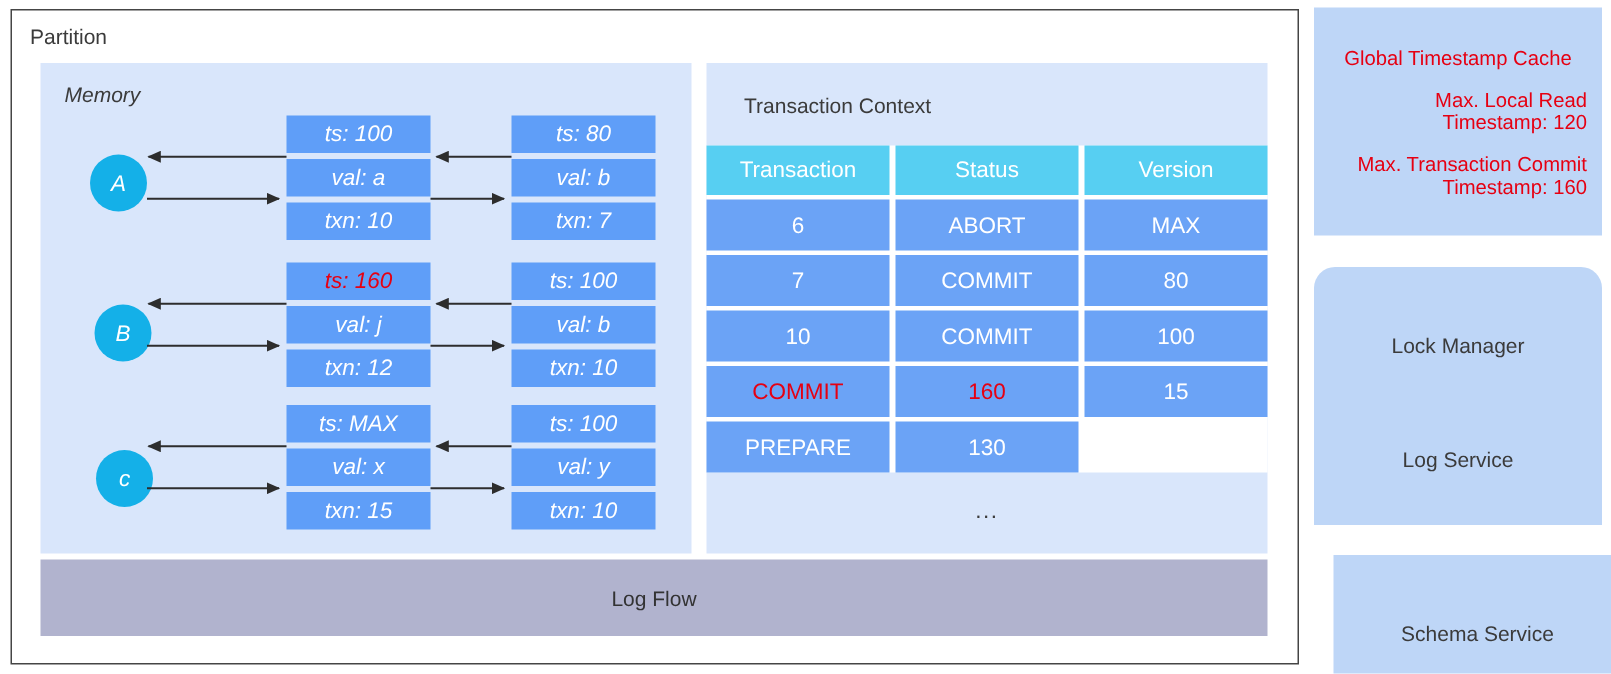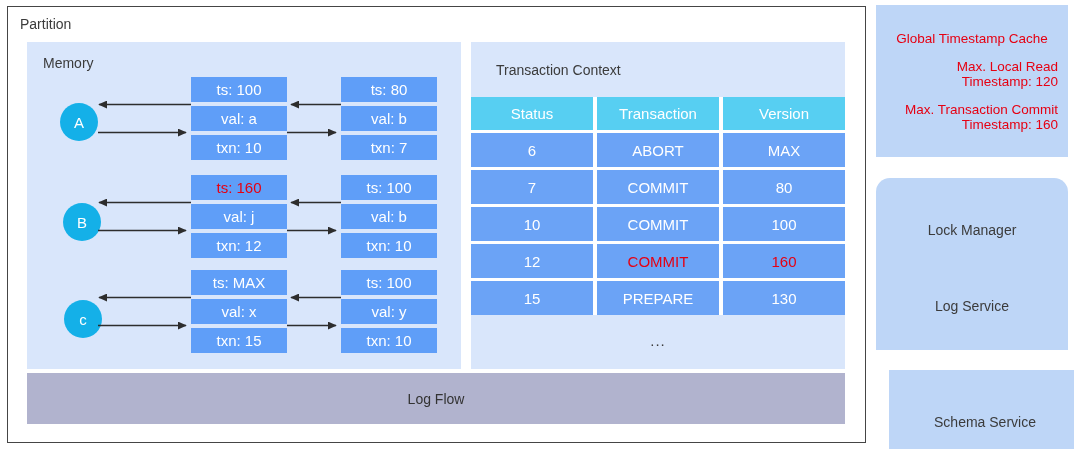--- a/index.html
+++ b/index.html
@@ -13,20 +13,21 @@
     position:absolute;left:7px;top:6px;width:857px;height:435px;
     border:1px solid #454545;background:#ffffff;
   }
   .partition-label{
     position:absolute;left:12px;top:9px;font-size:14px;color:#3b3b3b;
   }
   
   .memory-panel{
     position:absolute;left:19px;top:35px;width:434px;height:327px;
     background:#d9e6fb;
+    font-style:italic;
   }
   .memory-label{position:absolute;left:16px;top:13px;font-size:14px;color:#3b3b3b;}
   .version-node{
     position:absolute;width:96px;height:83px;
     display:flex;flex-direction:column;gap:4px;
   }
   .version-node .cell{
     flex:1;background:#5f9ef8;color:#ffffff;font-size:15px;
     display:flex;align-items:center;justify-content:center;
   }
@@ -149,37 +150,36 @@
       <line x1="164" y1="255.5" x2="72" y2="255.5" marker-end="url(#ah)"></line>
       <line x1="71" y1="283.5" x2="159" y2="283.5" marker-end="url(#ah)"></line>
       <line x1="314" y1="255.5" x2="264" y2="255.5" marker-end="url(#ah)"></line>
       <line x1="260" y1="283.5" x2="309" y2="283.5" marker-end="url(#ah)"></line>
     </svg>
   </div>
 
   <div class="txn-panel">
     <div class="txn-label">Transaction Context</div>
     <div class="txn-table">
+      <div class="hcell">Transaction</div>
       <div class="hcell">Status</div>
-      <div class="hcell">Transaction</div>
       <div class="hcell">Version</div>
 
       <div class="dcell">6</div>
       <div class="dcell">ABORT</div>
       <div class="dcell">MAX</div>
 
       <div class="dcell">7</div>
       <div class="dcell">COMMIT</div>
       <div class="dcell">80</div>
 
       <div class="dcell">10</div>
       <div class="dcell">COMMIT</div>
       <div class="dcell">100</div>
 
-      <div class="dcell">12</div>
       <div class="dcell red-text">COMMIT</div>
       <div class="dcell red-text">160</div>
 
       <div class="dcell">15</div>
       <div class="dcell">PREPARE</div>
       <div class="dcell">130</div>
     </div>
     <div class="ellipsis">...</div>
   </div>
 

